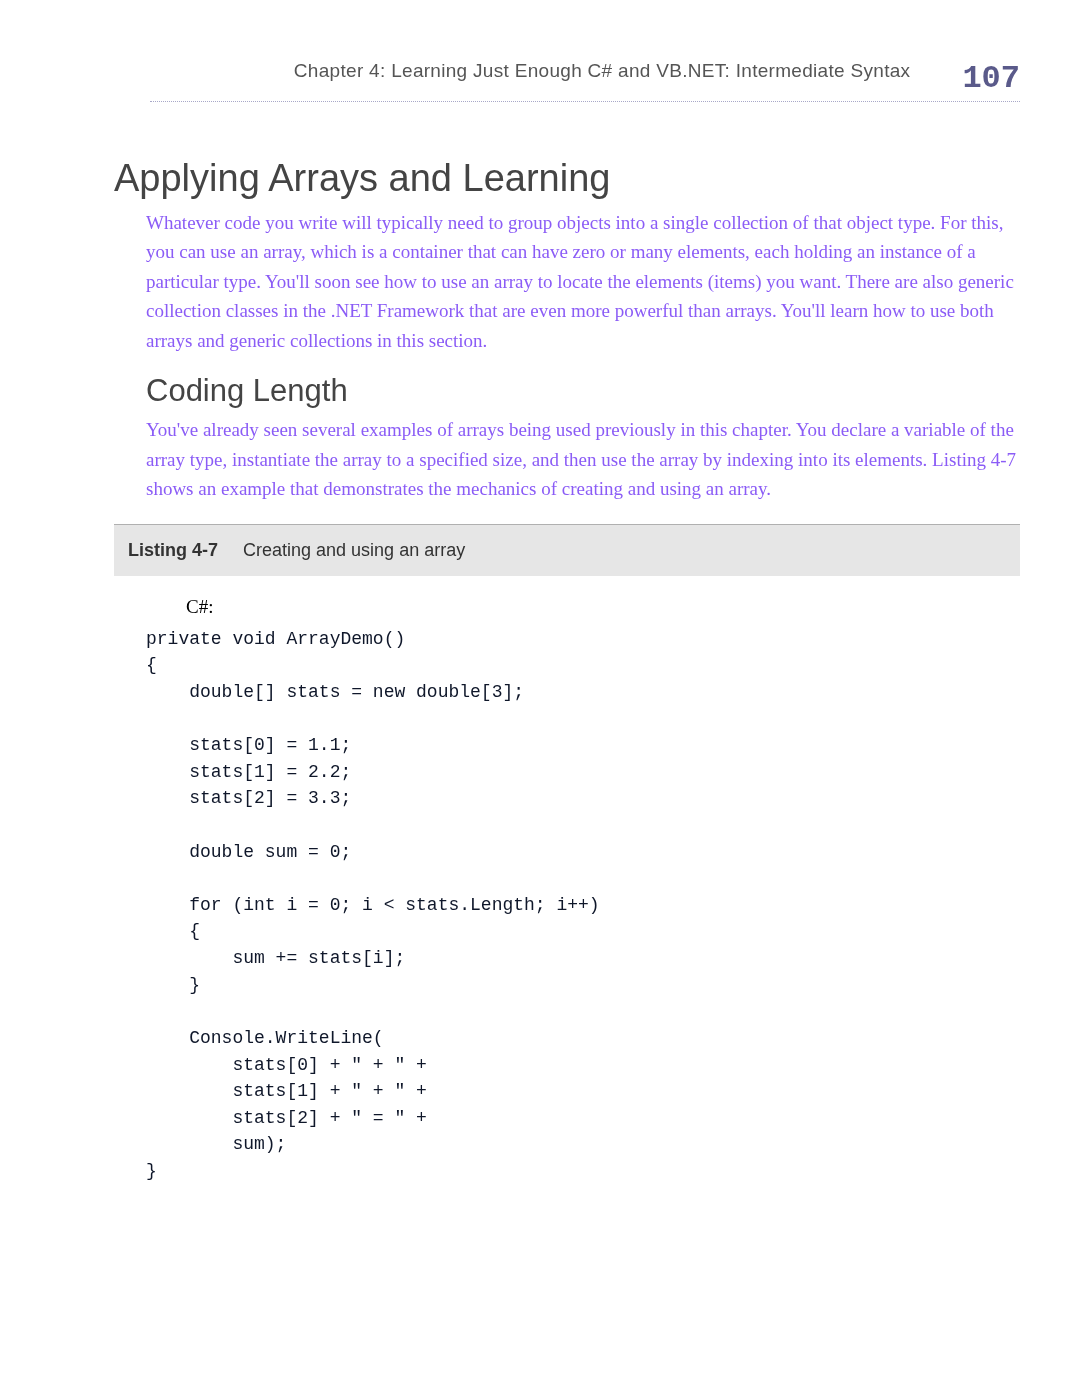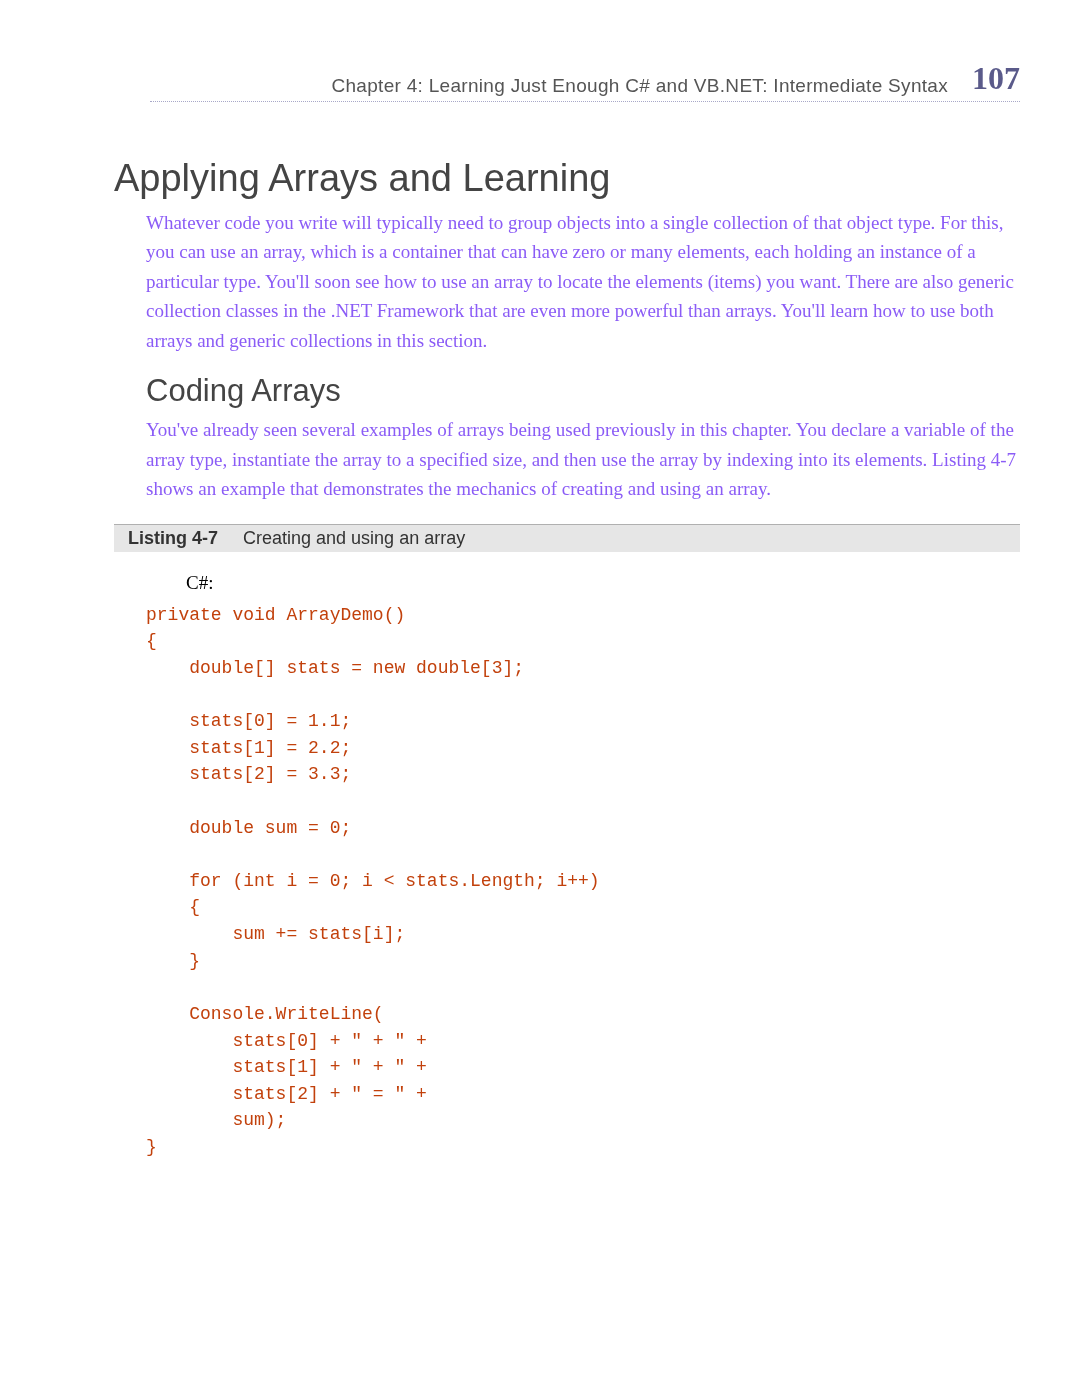--- a/index.html
+++ b/index.html
@@ -13,32 +13,33 @@
       background: #ffffff;
       font-family: Georgia, 'Times New Roman', serif;
       color: #000;
       padding: 60px 60px 40px 60px;
       position: relative;
     }
     .header-rule {
       border-bottom: 1px dotted #a8a8c8;
       display: flex;
       justify-content: flex-end;
-      align-items: flex-end;
+      align-items: flex-start;
       padding-bottom: 4px;
       margin-left: 90px;
+      gap: 28px;
     }
     .chapter-label {
       font-family: 'Trebuchet MS', 'Arial', sans-serif;
       font-size: 19px;
       color: #555;
       letter-spacing: 0.3px;
     }
     .page-num {
-      font-family: Liberation Serif, serif;
+      font-family: Liberation Mono, monospace;
       font-size: 32px;
       font-weight: bold;
       color: #5a5a8a;
       margin-left: 24px;
     }
     .content {
       margin-top: 55px;
       margin-left: 54px;
     }
     h1 {
@@ -62,59 +63,59 @@
       font-size: 31px;
       font-weight: normal;
       color: #444;
       margin-top: 6px;
       margin-bottom: 6px;
       margin-left: 32px;
     }
     .listing-bar {
       background: #e6e6e6;
       border-top: 1px solid #b0b0b0;
-      padding: 3px 14px;
+      padding: 15px 14px;
       margin-top: 20px;
       margin-bottom: 20px;
       font-family: 'Trebuchet MS', 'Arial', sans-serif;
       font-size: 18px;
       color: #333;
     }
     .listing-bar .lbl {
       font-weight: bold;
       margin-right: 20px;
     }
     .lang-label {
       font-family: Georgia, 'Times New Roman', serif;
       font-size: 19px;
       margin-left: 72px;
       margin-bottom: 8px;
     }
     pre.code {
       font-family: 'Courier New', Courier, monospace;
       font-size: 18px;
       line-height: 1.48;
-      color: #c2410c;
+      color: #0f172a;
       margin-left: 32px;
       white-space: pre;
     }
   </style>
 </head>
 <body>
 
 <div class="header-rule">
   <span class="chapter-label">Chapter 4:   Learning Just Enough C# and VB.NET: Intermediate Syntax</span>
   <span class="page-num">107</span>
 </div>
 
 <div class="content">
   <h1>Applying Arrays and Learning</h1>
   <p class="body-p">Whatever code you write will typically need to group objects into a single collection of that object type. For this, you can use an array, which is a container that can have zero or many elements, each holding an instance of a particular type. You'll soon see how to use an array to locate the elements (items) you want. There are also generic collection classes in the .NET Framework that are even more powerful than arrays. You'll learn how to use both arrays and generic collections in this section.</p>
 
-  <h2>Coding Arrays</h2>
+  <h2>Coding Length</h2>
   <p class="body-p">You've already seen several examples of arrays being used previously in this chapter. You declare a variable of the array type, instantiate the array to a specified size, and then use the array by indexing into its elements. Listing 4-7 shows an example that demonstrates the mechanics of creating and using an array.</p>
 
   <div class="listing-bar">
     <span class="lbl">Listing 4-7</span>
     <span>Creating and using an array</span>
   </div>
 
   <div class="lang-label">C#:</div>
   <pre class="code">private void ArrayDemo()
 {

